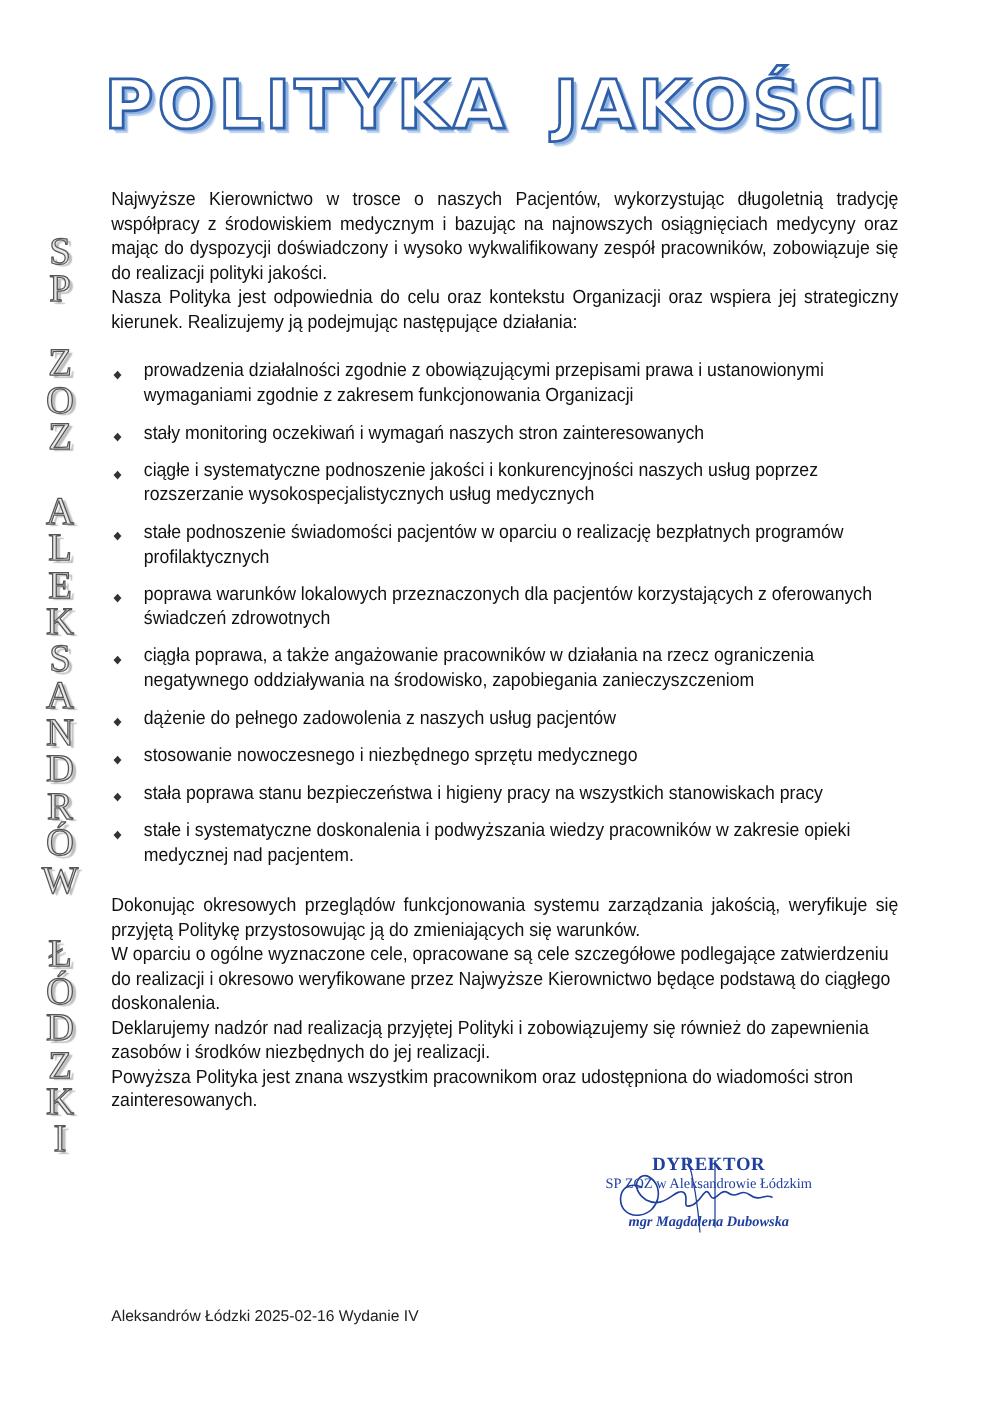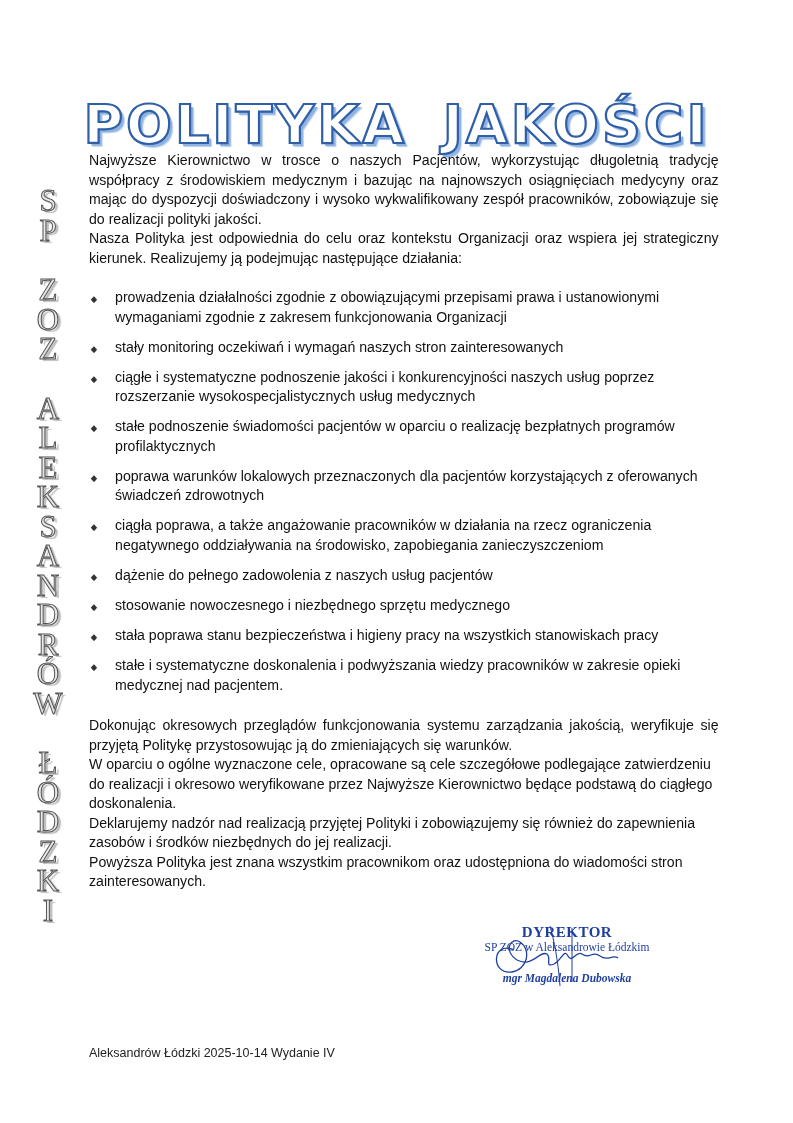--- a/index.html
+++ b/index.html
@@ -6,21 +6,20 @@
   body { width: 793px; height: 1123px; position: relative; overflow: hidden;
          font-family: "Liberation Sans Narrow", "Liberation Sans", sans-serif; color: #111; }
 
   .title {
     position: absolute; left: 0; top: 52px; width: 793px; text-align: center;
     font-family: "DejaVu Sans", sans-serif; font-weight: bold; font-size: 54px;
     letter-spacing: 3px; color: #ffffff;
     -webkit-text-stroke: 2.2px #2f5fa8;
     text-shadow: 3px 3px 0 #8fb3e0, 4px 4px 1px #b9cfee;
     word-spacing: 14px;
-    margin-top: 41px;
   }
 
   .side {
     position: absolute; left: 28px; top: 186px; width: 40px;
     font-family: "Liberation Serif", serif; font-size: 31px; line-height: 29.5px;
     text-align: center; color: #e8e8e8;
     -webkit-text-stroke: 1px #555;
     text-shadow: 3px 2px 1px #bdbdbd;
   }
   .side .gap { height: 30px; }
@@ -114,13 +113,13 @@
   <svg width="190" height="70" viewBox="0 0 190 70">
     <path d="M42 30 C20 20, 18 55, 40 52 C55 50, 60 30, 48 22 C40 16, 30 30, 45 40 C60 48, 68 30, 75 34 C80 38, 72 48, 82 44 C90 40, 92 28, 96 36 C100 44, 104 30, 110 34 C118 40, 120 30, 128 36 C136 42, 140 34, 146 38" fill="none" stroke="#1f3f9e" stroke-width="1.3"></path>
     <path d="M100 8 L100 62" fill="none" stroke="#1f3f9e" stroke-width="1"></path>
     <path d="M78 6 C82 20, 86 40, 88 66" fill="none" stroke="#1f3f9e" stroke-width="1"></path>
   </svg>
   <div class="role">DYREKTOR</div>
   <div class="org">SP ZOZ w Aleksandrowie Łódzkim</div>
   <div class="name">mgr Magdalena Dubowska</div>
 </div>
 
-<div class="footer">Aleksandrów Łódzki 2025-10-14 Wydanie IV</div>
+<div class="footer">Aleksandrów Łódzki 2025-02-16 Wydanie IV</div>
 
 </body></html>

